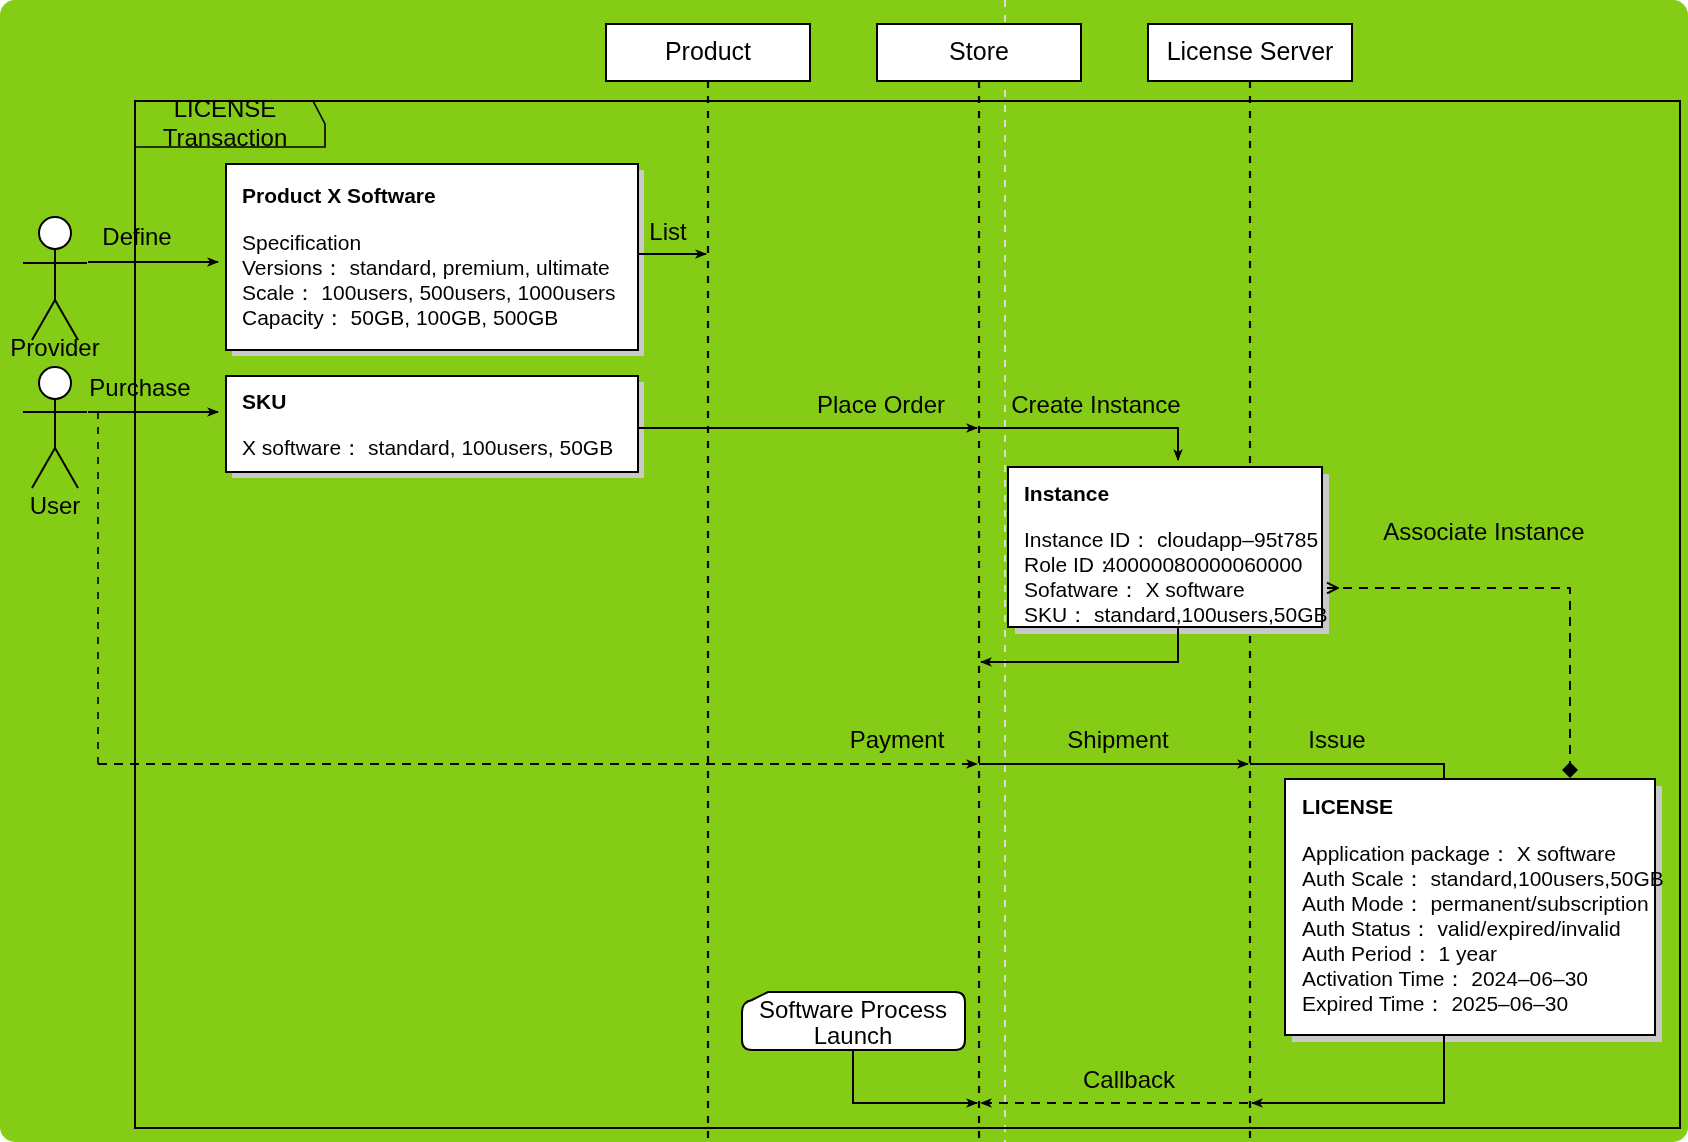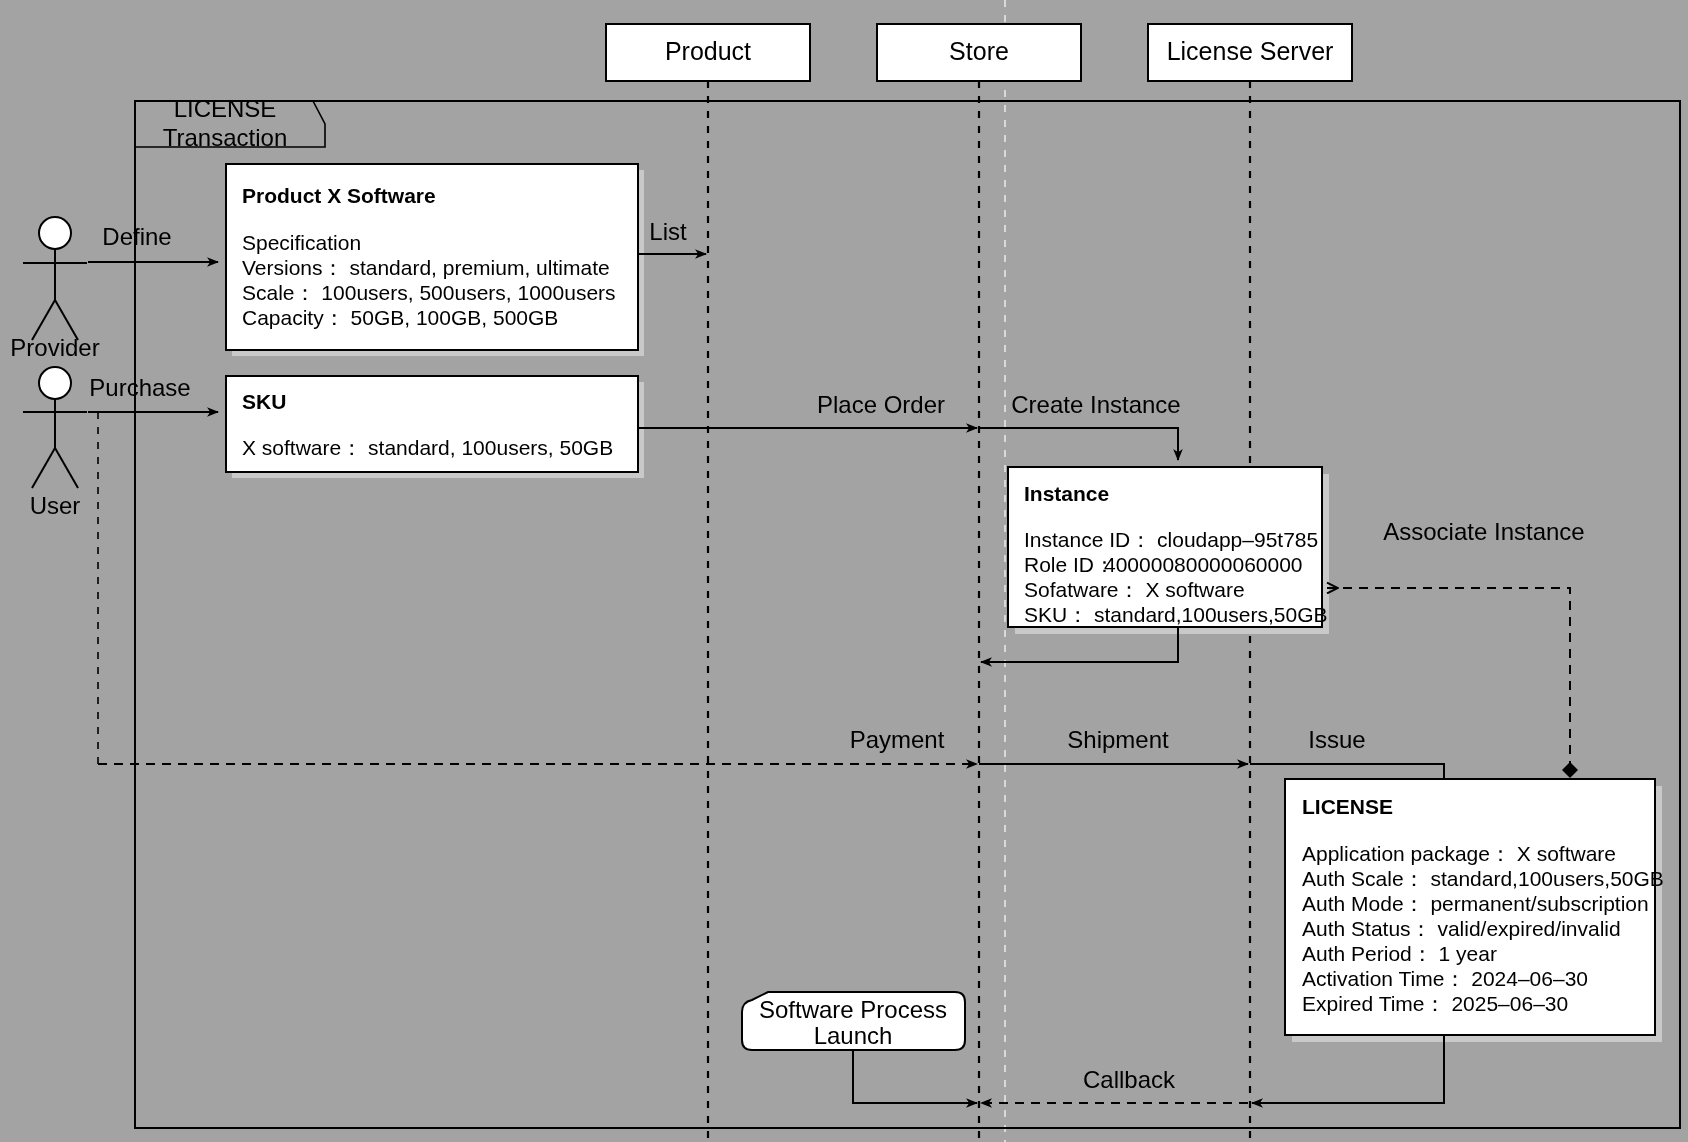--- a/index.html
+++ b/index.html
@@ -7,22 +7,23 @@
     padding: 0;
     background: #ffffff;
   }
   body {
     font-family: "Liberation Sans", sans-serif;
   }
   #stage {
     position: relative;
     width: 1688px;
     height: 1142px;
-    background: #a3a3a3;
+    background: #84cc16;
     overflow: hidden;
+    border-radius: 15px;
   }
   svg#diagram {
     position: absolute;
     left: 0;
     top: 0;
     width: 1688px;
     height: 1142px;
   }
   .lbl {
     font-family: "Liberation Sans", sans-serif;

